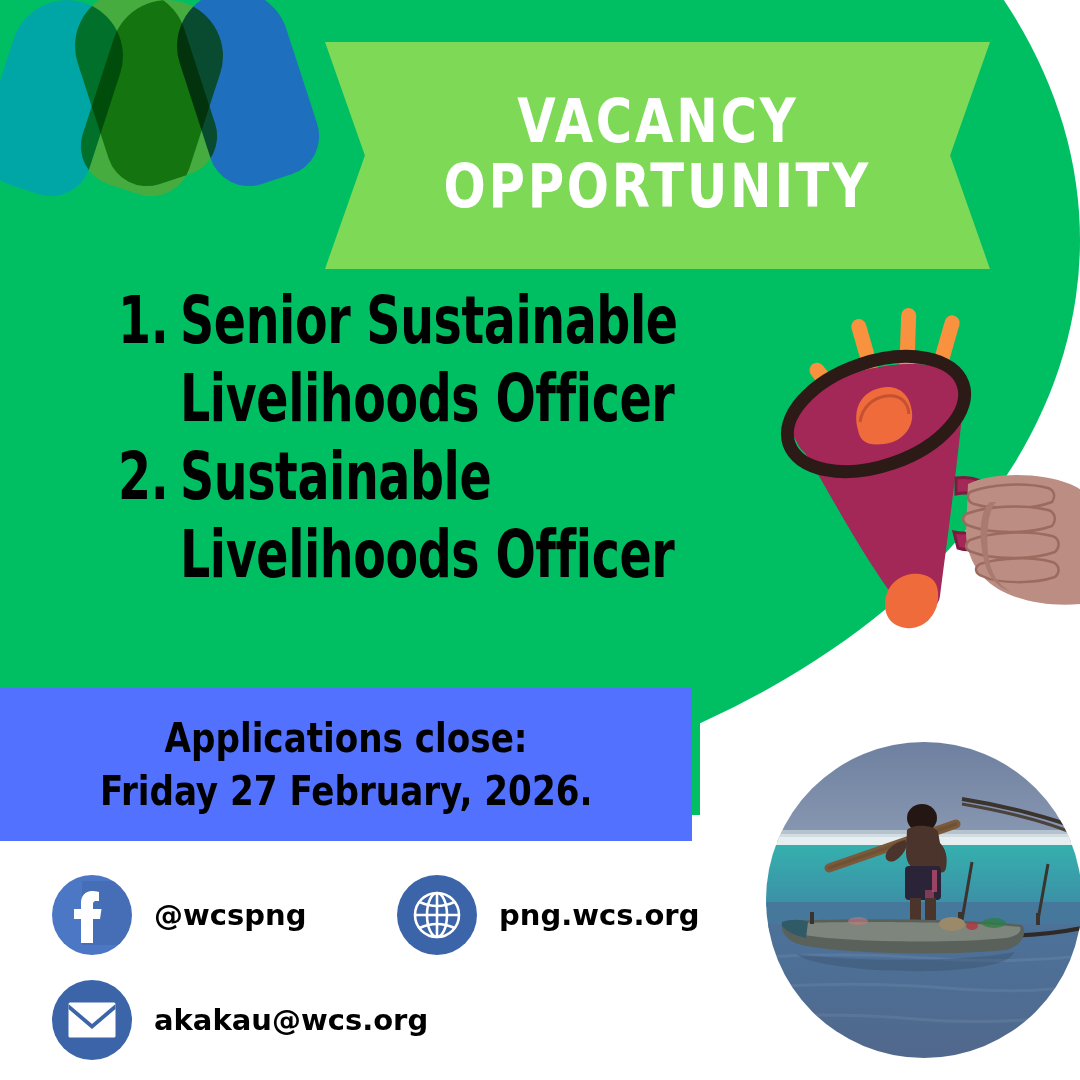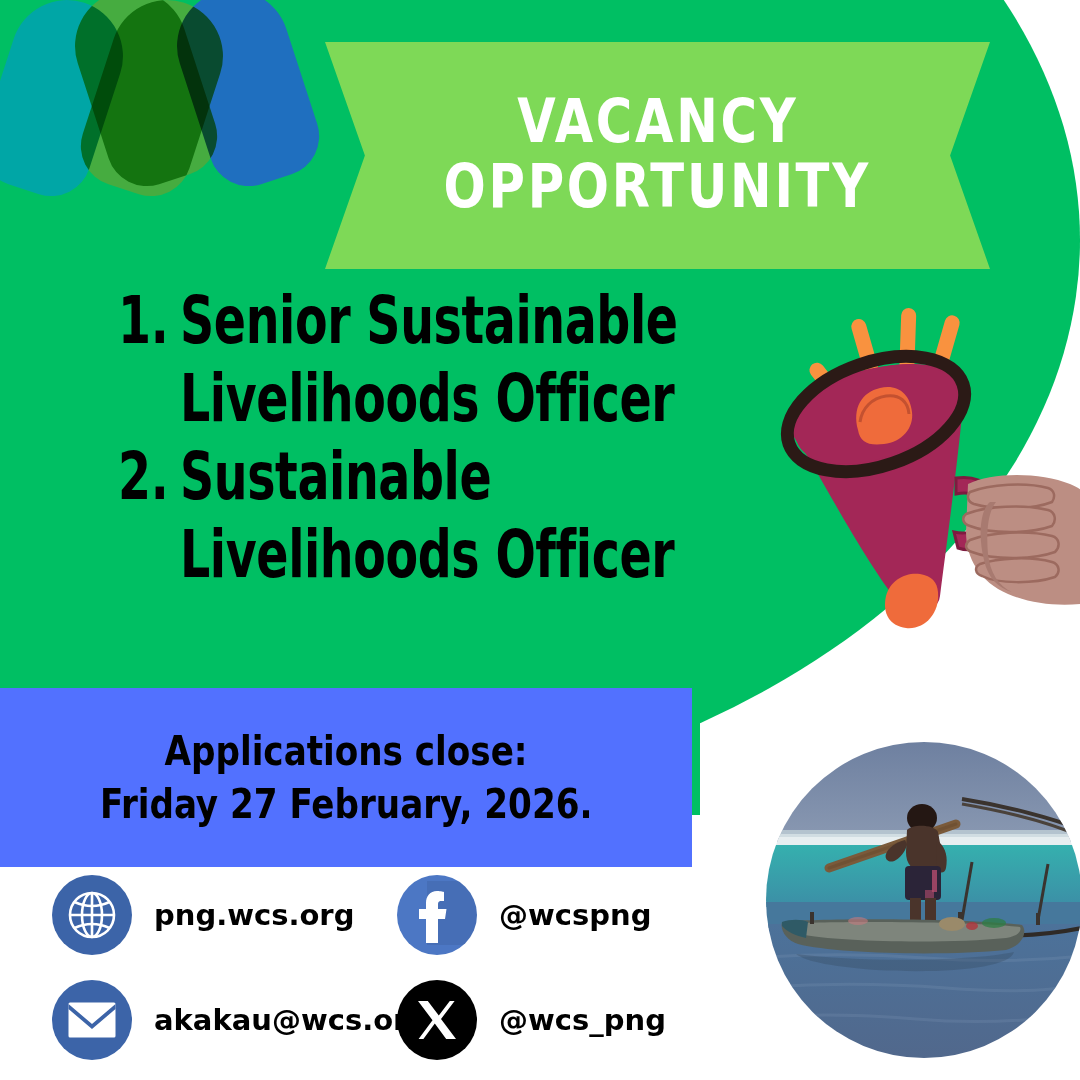--- a/index.html
+++ b/index.html
@@ -119,21 +119,21 @@
   .megaphone{
     position:absolute;
     left:740px;top:296px;
     width:360px;height:360px;
   }
 
   
   .deadline-box{
     position:absolute;
     left:0px;top:688px;
-    width:692px;height:179px;
+    width:692px;height:153px;
     background:#5271FF;
     display:flex;
     flex-direction:column;
     align-items:center;
     justify-content:center;
   }
   .deadline-line{
     color:#000000;
     font-family:"DejaVu Sans Condensed","Liberation Sans Narrow","Liberation Sans", sans-serif;
     font-weight:bold;
@@ -279,61 +279,53 @@
   </div>
 
   <div class="deadline-box">
     <div class="deadline-line">Applications close:</div>
     <div class="deadline-line">Friday 27 February, 2026.</div>
   </div>
 
   <div class="contacts">
 
     <div class="contact">
+      <span class="ci fb">
+        <span class="fb-shadow"></span>
+        <svg width="80" height="80" viewBox="0 0 80 80" xmlns="http://www.w3.org/2000/svg" style="position:relative;z-index:2">
+          <path d="M 47 26 L 47 17 C 47 17 44 16 40 16 C 33 16 29 21 29 28 L 29 34 L 22 34 L 22 44 L 29 44 L 29 68 L 41 68 L 41 44 L 48 44 L 49.5 34 L 41 34 L 41 29 C 41 26.5 42.5 26 45 26 Z" fill="#ffffff"></path>
+        </svg>
+      </span>
+      <span class="contact-text">@wcspng</span>
+    </div>
+
+    <div class="contact">
       <span class="ci web">
         <svg width="54" height="54" viewBox="0 0 54 54" xmlns="http://www.w3.org/2000/svg">
           <circle cx="27" cy="27" r="22" fill="none" stroke="#ffffff" stroke-width="2.6"></circle>
           <ellipse cx="27" cy="27" rx="10" ry="22" fill="none" stroke="#ffffff" stroke-width="2.6"></ellipse>
           <line x1="5" y1="27" x2="49" y2="27" stroke="#ffffff" stroke-width="2.6"></line>
           <path d="M 9.5 14 Q 27 22 44.5 14" fill="none" stroke="#ffffff" stroke-width="2.6"></path>
           <path d="M 9.5 40 Q 27 32 44.5 40" fill="none" stroke="#ffffff" stroke-width="2.6"></path>
           <line x1="27" y1="5" x2="27" y2="49" stroke="#ffffff" stroke-width="2.6"></line>
         </svg>
       </span>
       <span class="contact-text">png.wcs.org</span>
     </div>
 
     <div class="contact">
-      <span class="ci fb">
-        <span class="fb-shadow"></span>
-        <svg width="80" height="80" viewBox="0 0 80 80" xmlns="http://www.w3.org/2000/svg" style="position:relative;z-index:2">
-          <path d="M 47 26 L 47 17 C 47 17 44 16 40 16 C 33 16 29 21 29 28 L 29 34 L 22 34 L 22 44 L 29 44 L 29 68 L 41 68 L 41 44 L 48 44 L 49.5 34 L 41 34 L 41 29 C 41 26.5 42.5 26 45 26 Z" fill="#ffffff"></path>
-        </svg>
-      </span>
-      <span class="contact-text">@wcspng</span>
-    </div>
-
-    <div class="contact">
       <span class="ci mail">
         <svg width="50" height="38" viewBox="0 0 50 38" xmlns="http://www.w3.org/2000/svg">
           <rect x="1.5" y="1.5" width="47" height="35" rx="1.5" fill="#ffffff"></rect>
           <path d="M 1.5 3 L 25 23 L 48.5 3 L 48.5 8 L 25 28 L 1.5 8 Z" fill="#3C64A8"></path>
         </svg>
       </span>
       <span class="contact-text">akakau@wcs.org</span>
     </div>
 
-    <div class="contact">
-      <span class="ci x">
-        <svg width="46" height="46" viewBox="0 0 46 46" xmlns="http://www.w3.org/2000/svg">
-          <path d="M 4 4 L 18.5 23.2 L 4.6 42 L 9.4 42 L 20.8 26.6 L 32.2 42 L 42 42 L 27 22 L 40.6 4 L 35.8 4 L 24.8 18.6 L 13.8 4 Z" fill="#ffffff"></path>
-        </svg>
-      </span>
-      <span class="contact-text">@wcs_png</span>
-    </div>
 
   </div>
 
   <div class="photo">
     <svg width="316" height="316" viewBox="0 0 316 316" xmlns="http://www.w3.org/2000/svg">
       <defs>
         <linearGradient id="skyG" x1="0" y1="0" x2="0" y2="1">
           <stop offset="0%" stop-color="#6E80A0"></stop>
           <stop offset="100%" stop-color="#8A99B2"></stop>
         </linearGradient>

